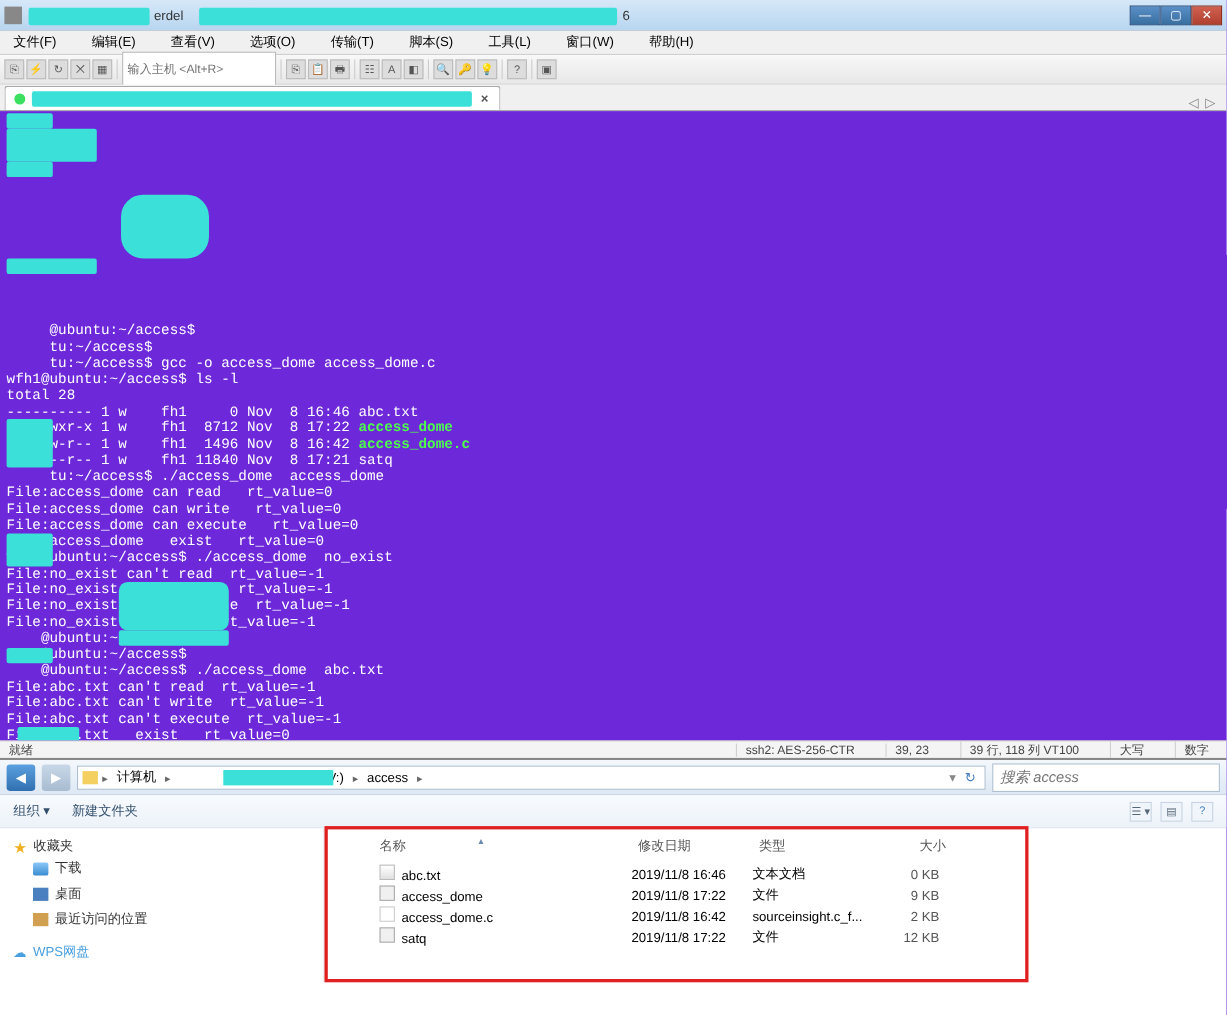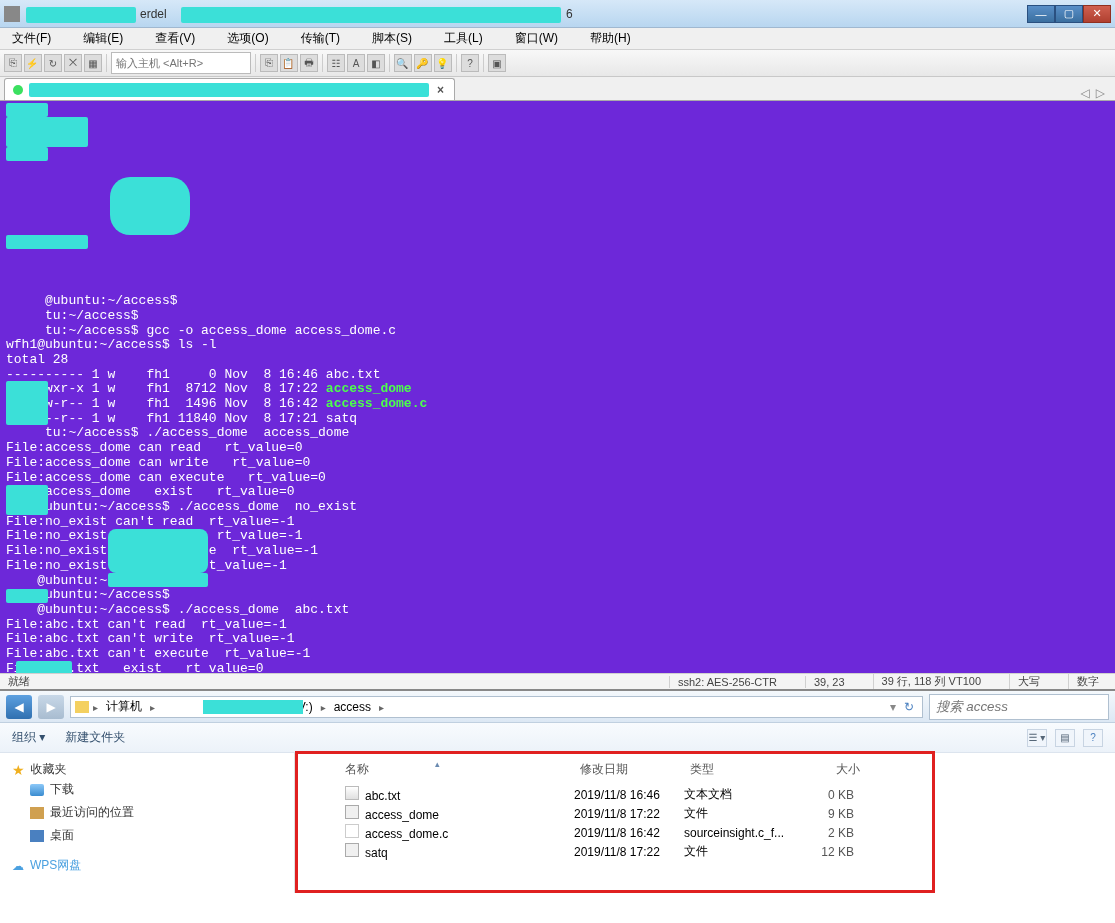--- a/index.html
+++ b/index.html
@@ -15,21 +15,21 @@
 .titlebar .winbtn.close { background: linear-gradient(to bottom,#d06050,#b04030); border-color:#903020; }
 
 
 .menubar { height: 22px; background: #f0f0f0; border-bottom: 1px solid #d0d0d0; display: flex; align-items: center; padding: 0 4px; gap: 16px; }
 .menubar .menuitem { padding: 2px 8px; cursor: pointer; }
 
 
 .toolbar { height: 27px; background: linear-gradient(to bottom,#f8f8f8,#e8e8e8); border-bottom: 1px solid #c8c8c8; display: flex; align-items: center; padding: 0 4px; gap: 2px; }
 .toolbar .tb-btn { width: 18px; height: 18px; background: #ddd; border: 1px solid #bbb; cursor: pointer; display:inline-flex;align-items:center;justify-content:center;font-size:10px;color:#555;}
 .toolbar .tb-sep { width: 1px; height: 18px; background: #ccc; margin: 0 2px; }
-.toolbar .hostfield { width: 140px; height: 22px; border: 1px solid #bbb; background: #fff; padding: 0 4px; color: #999; font-size: 11px; }
+.toolbar .hostfield { width: 140px; height: 32px; border: 1px solid #bbb; background: #fff; padding: 0 4px; color: #999; font-size: 11px; }
 
 
 .tabbar { height: 24px; background: #f0f0f0; border-bottom: 1px solid #aaa; display: flex; align-items: flex-end; padding: 0 4px; position: relative; }
 .tab { height: 22px; background: #fff; border: 1px solid #aaa; border-bottom: none; border-radius: 3px 3px 0 0; display: flex; align-items: center; padding: 0 8px; gap: 6px; position: relative; }
 .tab .dot { width: 10px; height: 10px; background: #3be060; border-radius: 50%; }
 .tab .tabtext-redact { width: 400px; height: 14px; background: #3be0d8; border-radius: 2px; }
 .tab .closex { cursor: pointer; color: #555; font-weight: bold; padding: 0 2px; }
 .tabbar .navarrows { margin-left: auto; color: #888; display: flex; gap: 6px; padding-right: 6px; }
 
 
@@ -43,21 +43,21 @@
 .statusbar .cell { padding: 0 8px; border-left: 1px solid #d0d0d0; margin-left: 20px; }
 
 
 .explorer { border-top: 2px solid #888; }
 .exp-nav { height: 32px; background: linear-gradient(to bottom,#f4f8fc,#dce8f4); display: flex; align-items: center; padding: 0 6px; gap: 6px; border-bottom: 1px solid #c0d0e0; }
 .exp-nav .navbtn { width: 26px; height: 24px; background: linear-gradient(to bottom,#5ca0e0,#3070b0); border-radius: 3px; color: #fff; display: flex; align-items: center; justify-content: center; cursor: pointer; }
 .exp-nav .crumb { flex: 1; height: 22px; background: #fff; border: 1px solid #b0c0d0; display: flex; align-items: center; padding: 0 4px; gap: 4px; position: relative; }
 .exp-nav .crumb .part { padding: 0 4px; cursor: pointer; }
 .exp-nav .crumb .sep::after { content: "▸"; color: #666; font-size: 10px; }
 .exp-nav .crumb .redacted-crumb { position: absolute; background: #3be0d8; height: 14px; }
-.exp-nav .search { width: 180px; height: 22px; background: #fff; border: 1px solid #b0c0d0; padding: 12px 6px; color: #888; font-style: italic; }
+.exp-nav .search { width: 207px; height: 22px; background: #fff; border: 1px solid #b0c0d0; padding: 12px 6px; color: #888; font-style: italic; }
 
 .exp-toolbar { height: 30px; background: linear-gradient(to bottom,#f8fbfe,#ecf2f9); border-bottom: 1px solid #dce4ee; display: flex; align-items: center; padding: 0 12px; gap: 20px; }
 .exp-toolbar .et-item { cursor: pointer; color: #34506e; }
 .exp-toolbar .right-icons { margin-left: auto; display: flex; gap: 8px; }
 .exp-toolbar .ti { width: 20px; height: 18px; border: 1px solid #c8d4e2; background: #f0f5fb; display:inline-flex;align-items:center;justify-content:center;color:#567;font-size:10px;cursor:pointer;}
 
 .exp-body { display: flex; height: 140px; position: relative; }
 .exp-side { width: 295px; border-right: 1px solid #e0e0e0; padding: 8px 12px; }
 .exp-side .grp { margin-bottom: 10px; }
 .exp-side .grp-title { display: flex; align-items: center; gap: 6px; color: #333; cursor: pointer; }
@@ -215,26 +215,26 @@
       <div class="grp">
         <div class="grp-title">
             <span class="star">★</span>
             <span>收藏夹</span>
           </div>
         <div class="item">
             <span class="ic ic-dl"></span>
             <span>下载</span>
           </div>
         <div class="item">
+            <span class="ic ic-desk"></span>
+            <span>桌面</span>
+          </div>
+        <div class="item">
             <span class="ic ic-recent"></span>
             <span>最近访问的位置</span>
-          </div>
-        <div class="item">
-            <span class="ic ic-desk"></span>
-            <span>桌面</span>
           </div>
       </div>
       <div class="cloud">
           <span>☁</span>
           <span>WPS网盘</span>
         </div>
     </div>
 
     <div class="exp-files">
       <div class="redbox"></div>

